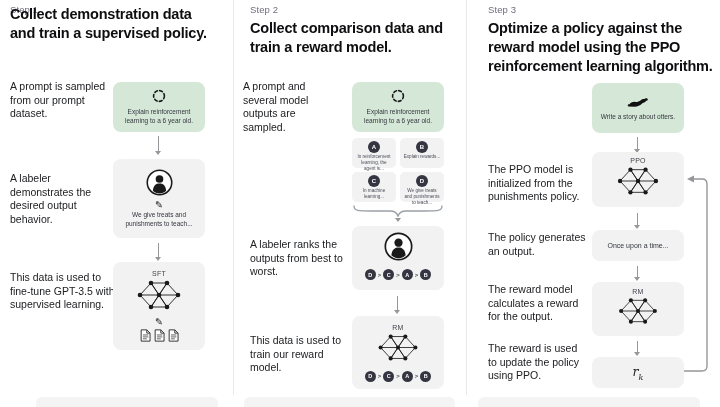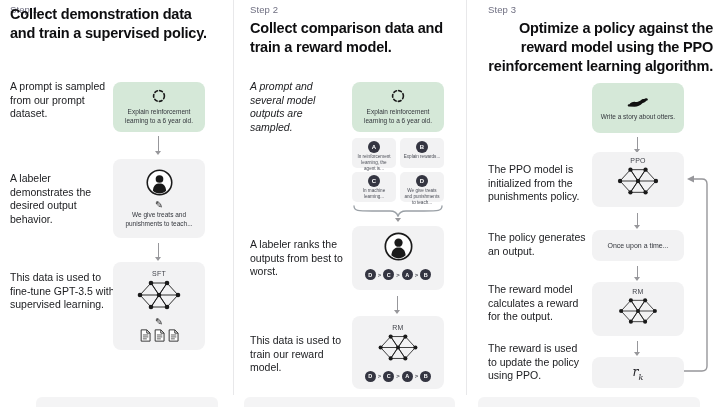--- a/index.html
+++ b/index.html
@@ -143,21 +143,21 @@
       </div>
     </div>
 
     <div class="stub" style="left:36px; width:182px;"></div>
   </section>
 
   <section class="col" style="left:233px; width:233px;padding-left:20px;">
     <div class="step" style="left:17px; top:4px;">Step 2</div>
     <div class="headline" style="left:17px; top:19px; width:205px;">Collect comparison data and train a reward model.</div>
 
-    <div class="desc" style="left:17px; top:80px; width:88px;font-style:italic;">A prompt and several model outputs are sampled.</div>
+    <div class="desc" style="left:10px; top:80px; width:88px;">A prompt and several model outputs are sampled.</div>
 
     <div class="node green" style="left:119px; top:82px; width:92px; height:50px;">
       <span>
         <svg width="14" height="14" viewBox="0 0 14 14">
             <circle cx="7" cy="7" r="5.4" fill="none" stroke="#1a1a1a" stroke-width="1.6" stroke-dasharray="2.8 2.3" stroke-linecap="round"></circle>
           </svg>
       </span>
       <div class="node-text">Explain reinforcement learning to a 6 year old.</div>
     </div>
 
@@ -237,21 +237,21 @@
         <span class="s">&gt;</span>
         <span class="c">B</span>
       </div>
     </div>
 
     <div class="stub" style="left:11px; width:211px;"></div>
   </section>
 
   <section class="col" style="left:466px; width:304px;">
     <div class="step" style="left:22px; top:4px;">Step 3</div>
-    <div class="headline" style="left:22px; top:19px; width:225px;text-align:right;">Optimize a policy against the reward model using the PPO reinforcement learning algorithm.</div>
+    <div class="headline" style="left:22px; top:19px; width:225px;">Optimize a policy against the reward model using the PPO reinforcement learning algorithm.</div>
 
 
     <div class="node green" style="left:126px; top:83px; width:92px; height:50px;">
       <span>
         <svg width="22" height="12" viewBox="0 0 20 11">
           <path d="M1.2 9.6 C0 8.8 0.6 7.2 2.2 7.6 C3 6.2 5 5.2 7.4 5.4 C9.4 5.5 11.2 5 12.6 3.8 C13.4 3.1 14.6 2.6 15.8 2.8 C16.2 2.2 17 1.8 17.8 2 C18.6 2.2 19.2 2.8 19 3.4 C18.8 4 18.2 4.2 17.4 4.4 C16.8 5.6 15.6 6.4 14 6.6 C12.2 8.6 9.6 9.8 6.8 9.8 Z" fill="#111"></path>
         </svg>
       </span>
       <div class="node-text">Write a story about otters.</div>
     </div>

